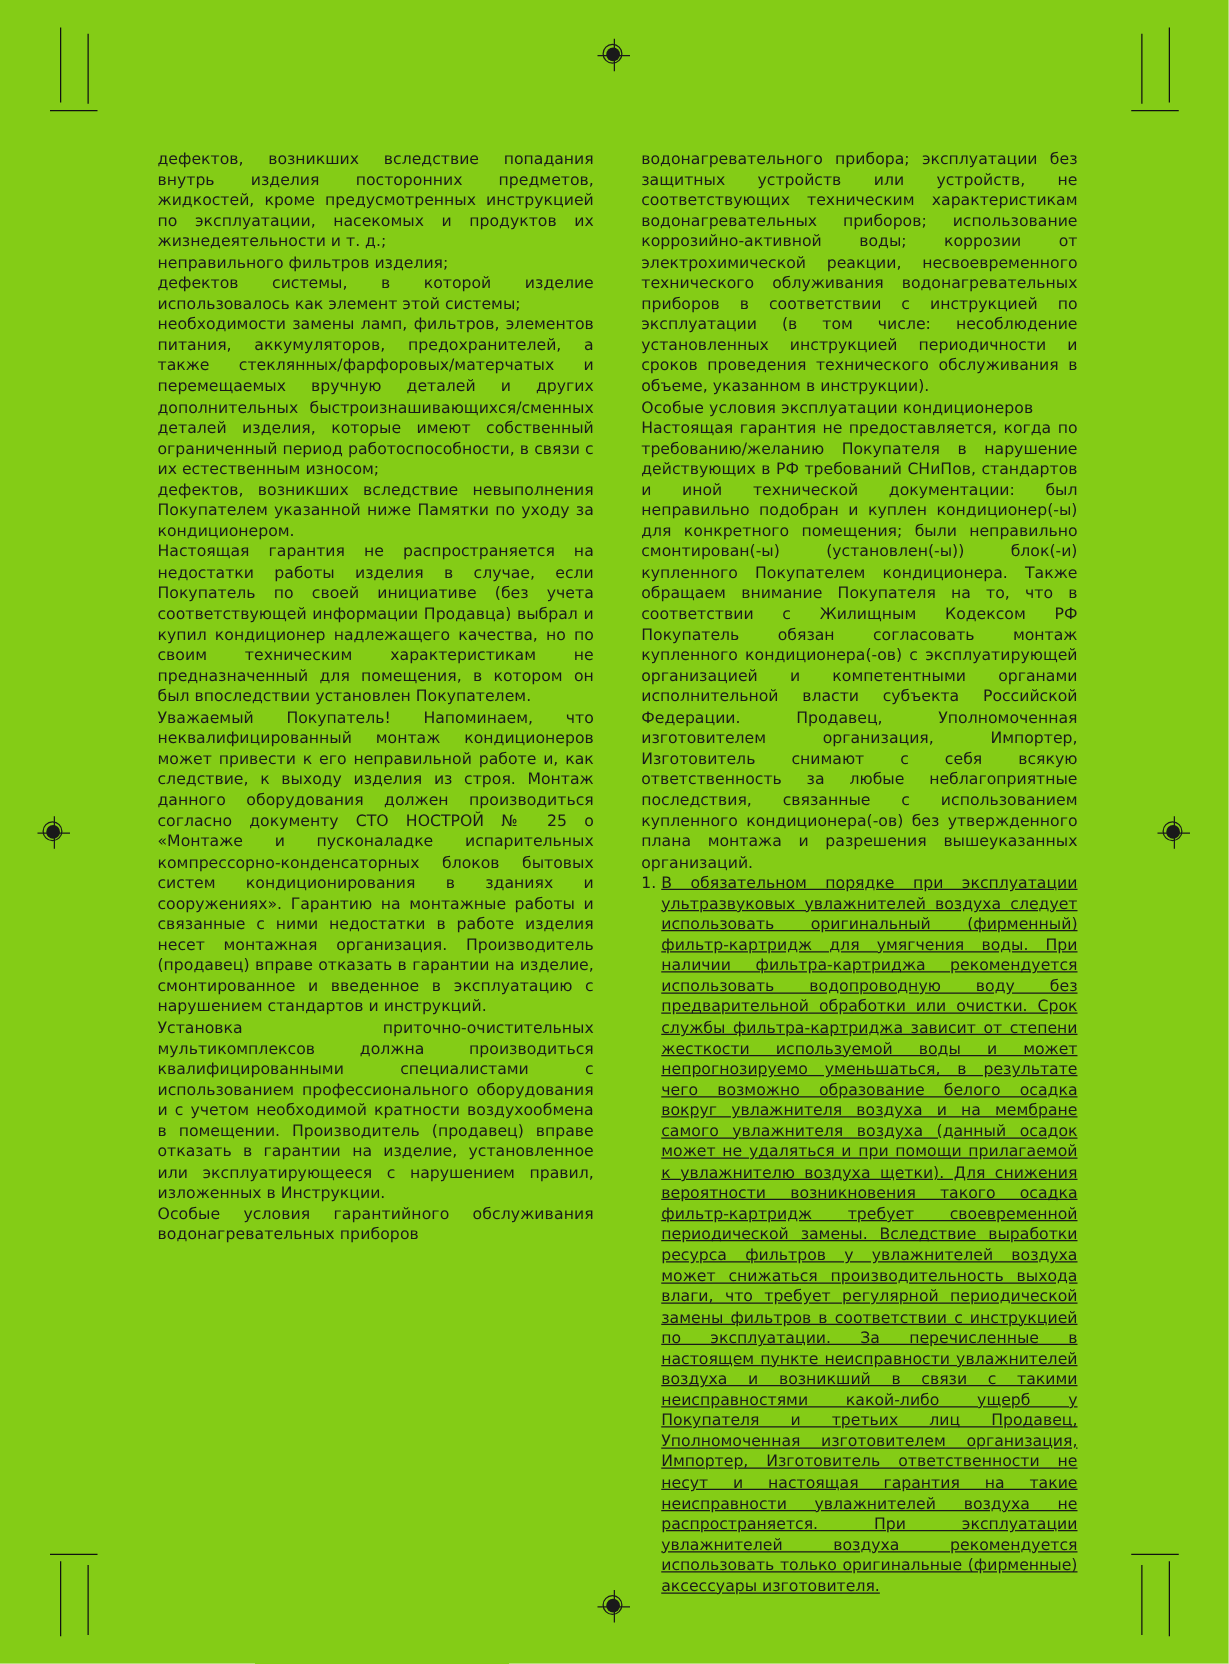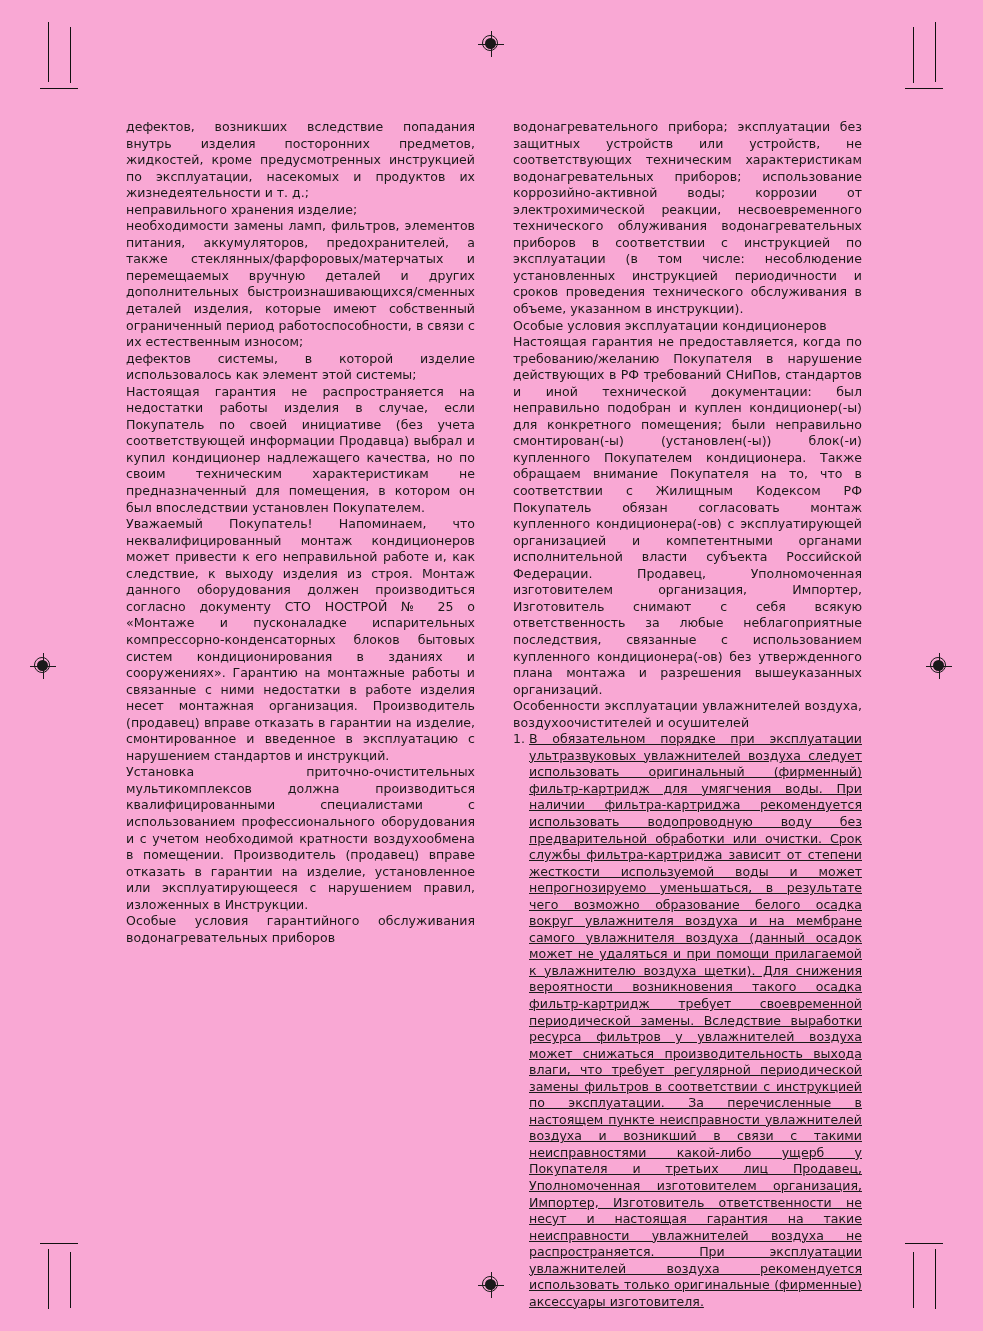--- a/index.html
+++ b/index.html
@@ -8,21 +8,21 @@
     background: #ffffff;
   }
   body {
     font-family: "DejaVu Sans", sans-serif;
     color: #1a1a1a;
   }
   .page {
     position: relative;
     width: 983px;
     height: 1331px;
-    background: #f9a8d4;
+    background: #84cc16;
     overflow: hidden;
   }
 
   
   .crop {
     position: absolute;
     background: #111111;
   }
   .crop.h { height: 1px; width: 38px; }
   .crop.v { width: 1px; height: 60px; }
@@ -162,39 +162,39 @@
     <span class="ch"></span>
     <span class="cv"></span>
     <span class="ring"></span>
     <span class="dot"></span>
   </div>
 
   <div class="columns">
 
     <div class="col">
       <p class="body last-line-left">дефектов, возникших вследствие попадания внутрь изделия посторонних предметов, жидкостей, кроме предусмотренных инструкцией по эксплуатации, насекомых и продуктов их жизнедеятельности и т. д.;</p>
-      <p class="body last-line-left">неправильного хранения изделие;</p>
+      <p class="body last-line-left">неправильного фильтров изделия;</p>
+      <p class="body last-line-left">дефектов системы, в которой изделие использовалось как элемент этой системы;</p>
       <p class="body last-line-left">необходимости замены ламп, фильтров, элементов питания, аккумуляторов, предохранителей, а также стеклянных/фарфоровых/матерчатых и перемещаемых вручную деталей и других дополнительных быстроизнашивающихся/сменных деталей изделия, которые имеют собственный ограниченный период работоспособности, в связи с их естественным износом;</p>
-      <p class="body last-line-left">дефектов системы, в которой изделие использовалось как элемент этой системы;</p>
+      <p class="body last-line-left">дефектов, возникших вследствие невыполнения Покупателем указанной ниже Памятки по уходу за кондиционером.</p>
 
       <p class="body last-line-left">Настоящая гарантия не распространяется на недостатки работы изделия в случае, если Покупатель по своей инициативе (без учета соответствующей информации Продавца) выбрал и купил кондиционер надлежащего качества, но по своим техническим характеристикам не предназначенный для помещения, в котором он был впоследствии установлен Покупателем.</p>
       <p class="body last-line-left">Уважаемый Покупатель! Напоминаем, что неквалифицированный монтаж кондиционеров может привести к его неправильной работе и, как следствие, к выходу изделия из строя. Монтаж данного оборудования должен производиться согласно документу СТО НОСТРОЙ № 25 о «Монтаже и пусконаладке испарительных компрессорно-конденсаторных блоков бытовых систем кондиционирования в зданиях и сооружениях». Гарантию на монтажные работы и связанные с ними недостатки в работе изделия несет монтажная организация. Производитель (продавец) вправе отказать в гарантии на изделие, смонтированное и введенное в эксплуатацию с нарушением стандартов и инструкций.</p>
 
       <p class="body last-line-left">Установка приточно-очистительных мультикомплексов должна производиться квалифицированными специалистами с использованием профессионального оборудования и с учетом необходимой кратности воздухообмена в помещении. Производитель (продавец) вправе отказать в гарантии на изделие, установленное или эксплуатирующееся с нарушением правил, изложенных в Инструкции.</p>
 
       <p class="head gap-before last-line-left">Особые условия гарантийного обслуживания водонагревательных приборов</p>
     </div>
 
     <div class="col">
       <p class="body last-line-left">водонагревательного прибора; эксплуатации без защитных устройств или устройств, не соответствующих техническим характеристикам водонагревательных приборов; использование коррозийно-активной воды; коррозии от электрохимической реакции, несвоевременного технического облуживания водонагревательных приборов в соответствии с инструкцией по эксплуатации (в том числе: несоблюдение установленных инструкцией периодичности и сроков проведения технического обслуживания в объеме, указанном в инструкции).</p>
 
       <p class="head gap-before last-line-left">Особые условия эксплуатации кондиционеров</p>
       <p class="body last-line-left">Настоящая гарантия не предоставляется, когда по требованию/желанию Покупателя в нарушение действующих в РФ требований СНиПов, стандартов и иной технической документации: был неправильно подобран и куплен кондиционер(-ы) для конкретного помещения; были неправильно смонтирован(-ы) (установлен(-ы)) блок(-и) купленного Покупателем кондиционера. Также обращаем внимание Покупателя на то, что в соответствии с Жилищным Кодексом РФ Покупатель обязан согласовать монтаж купленного кондиционера(-ов) с эксплуатирующей организацией и компетентными органами исполнительной власти субъекта Российской Федерации. Продавец, Уполномоченная изготовителем организация, Импортер, Изготовитель снимают с себя всякую ответственность за любые неблагоприятные последствия, связанные с использованием купленного кондиционера(-ов) без утвержденного плана монтажа и разрешения вышеуказанных организаций.</p>
 
-      <p class="head gap-before last-line-left">Особенности эксплуатации увлажнителей воздуха, воздухоочистителей и осушителей</p>
 
       <ol class="numlist">
         <li class="body last-line-left">В обязательном порядке при эксплуатации ультразвуковых увлажнителей воздуха следует использовать оригинальный (фирменный) фильтр-картридж для умягчения воды. При наличии фильтра-картриджа рекомендуется использовать водопроводную воду без предварительной обработки или очистки. Срок службы фильтра-картриджа зависит от степени жесткости используемой воды и может непрогнозируемо уменьшаться, в результате чего возможно образование белого осадка вокруг увлажнителя воздуха и на мембране самого увлажнителя воздуха (данный осадок может не удаляться и при помощи прилагаемой к увлажнителю воздуха щетки). Для снижения вероятности возникновения такого осадка фильтр-картридж требует своевременной периодической замены. Вследствие выработки ресурса фильтров у увлажнителей воздуха может снижаться производительность выхода влаги, что требует регулярной периодической замены фильтров в соответствии с инструкцией по эксплуатации. За перечисленные в настоящем пункте неисправности увлажнителей воздуха и возникший в связи с такими неисправностями какой-либо ущерб у Покупателя и третьих лиц Продавец, Уполномоченная изготовителем организация, Импортер, Изготовитель ответственности не несут и настоящая гарантия на такие неисправности увлажнителей воздуха не распространяется. При эксплуатации увлажнителей воздуха рекомендуется использовать только оригинальные (фирменные) аксессуары изготовителя.</li>
       </ol>
     </div>
 
   </div>
 </div>
 
 </body></html>

